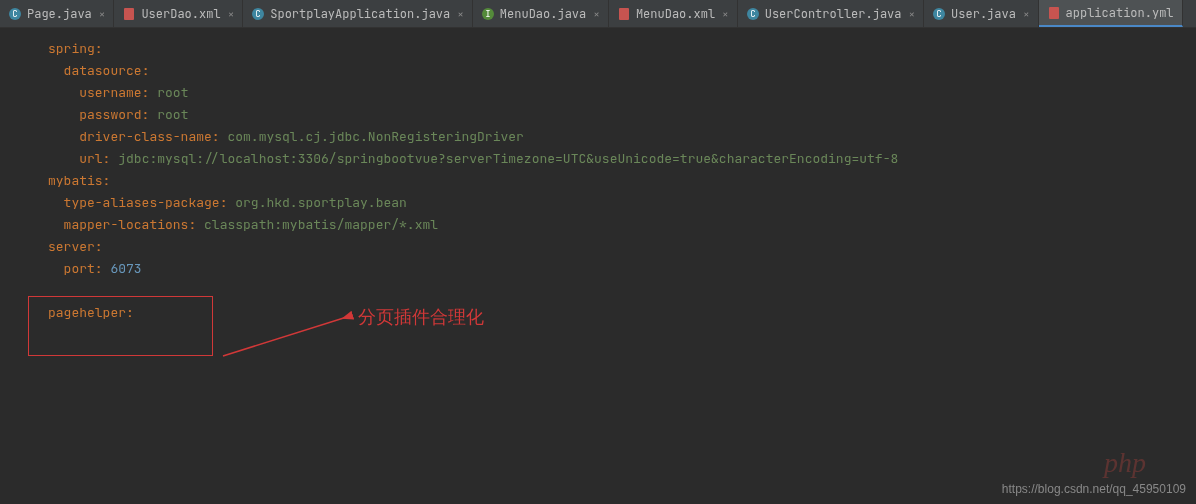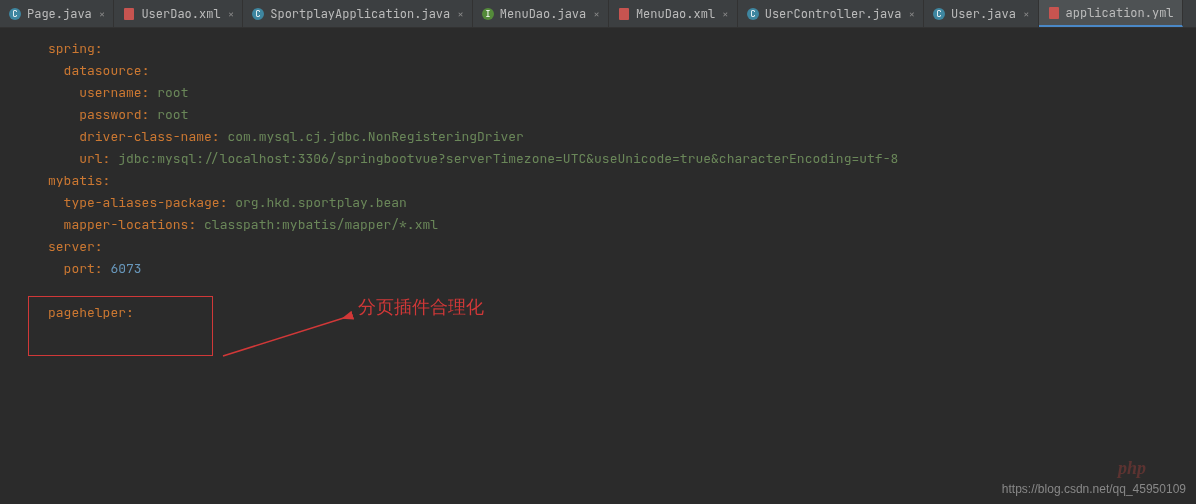--- a/index.html
+++ b/index.html
@@ -71,23 +71,22 @@
       font-size: 12px;
       font-family: sans-serif;
     }
     .watermark-logo {
       position: absolute;
       right: 50px;
       bottom: 25px;
       color: #b9433d;
       opacity: 0.35;
       font-style: italic;
-      font-size: 18px;
+      font-size: 28px;
       font-family: serif;
-      font-weight: bold;
     }
     .caret-line {
       background: rgba(50,50,50,0.55);
     }
     .caret {
       border-right: 1px solid #bbb;
       animation: blink 1s step-end infinite;
     }
     @keyframes blink { 50% { border-color: transparent; } }
   </style>
@@ -192,17 +191,17 @@
 
   <svg class="arrow" style="left:215px; top:280px; width:140px; height:55px;">
     <defs>
         <marker id="ah" markerWidth="10" markerHeight="10" refX="2" refY="3" orient="auto">
           <path d="M0,0 L0,6 L8,3 z" fill="#d13838"></path>
         </marker>
       </defs>
     <line x1="135" y1="8" x2="8" y2="48" stroke="#d13838" stroke-width="1.5" marker-start="url(#ah)"></line>
   </svg>
 
-  <div class="annotation" style="left:358px; top:268px;">分页插件合理化</div>
+  <div class="annotation" style="left:358px; top:278px;">分页插件合理化</div>
 </div>
 
 <div class="watermark-logo">php</div>
 <div class="watermark">https://blog.csdn.net/qq_45950109</div>
 
 </body></html>

